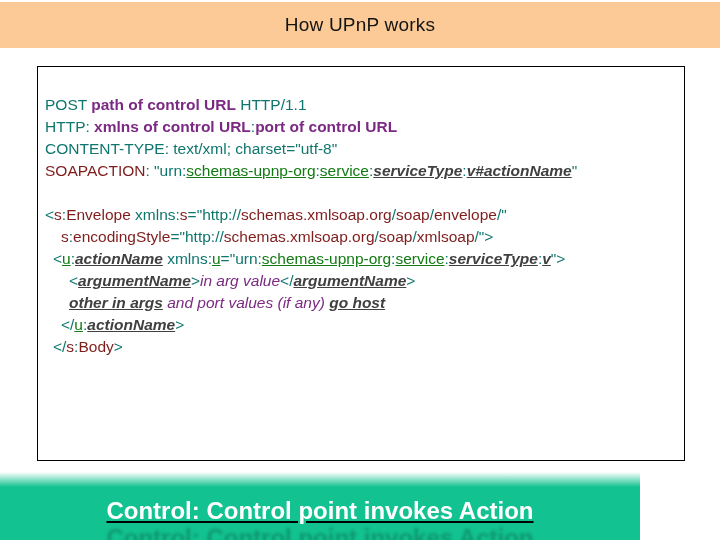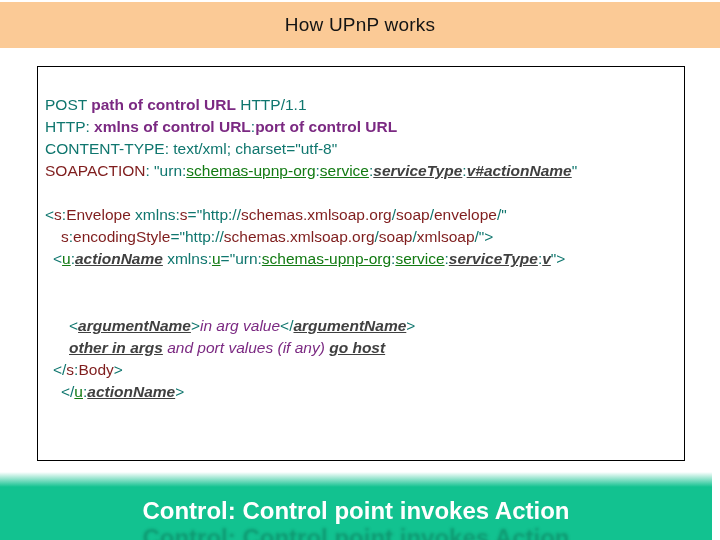--- a/index.html
+++ b/index.html
@@ -24,23 +24,24 @@
   }
   .code-line{height:22px;}
   
   .s-k  {color:#0f766e;}
   .s-var{color:#7B2982;font-weight:bold;}
   .s-vi {color:#7B2982;font-style:italic;}
   .s-b  {color:#7f1d1d;}
   .s-g  {color:#127A12;font-weight:normal;text-decoration:underline;}
   .s-r  {color:#404040;font-weight:bold;font-style:italic;text-decoration:underline;}
   .footer{
-    position:absolute;left:0;top:472px;width:712px;height:68px;
+    position:absolute;left:0;top:472px;width:640px;height:68px;
     background:linear-gradient(180deg, rgba(18,194,144,0) 0px, #12C290 15px, #12C290 100%);
     overflow:hidden;
+    text-decoration:underline;
   }
   .footer .caption{
     display:block;text-align:center;margin-top:25px;
     font-size:24px;font-weight:bold;color:#ffffff;
     text-shadow:0 27px 3px rgba(10,102,76,0.45);
   }
 </style>
 </head>
 <body>
 
@@ -53,24 +54,24 @@
   <div class="codebox">
     <div class="code" id="code-root">
         <div class="code-line" style="padding-left: 0px;"><span class="s-k">POST </span><span class="s-var">path of control URL</span><span class="s-k"> HTTP/1.1</span></div>
         <div class="code-line" style="padding-left: 0px;"><span class="s-k">HTTP: </span><span class="s-var">xmlns of control URL</span><span class="s-k">:</span><span class="s-var">port of control URL</span></div>
         <div class="code-line" style="padding-left: 0px;"><span class="s-k">CONTENT-TYPE: text/xml; charset="utf-8"</span></div>
         <div class="code-line" style="padding-left: 0px;"><span class="s-b">SOAPACTION</span><span class="s-k">: "urn:</span><span class="s-g">schemas-upnp-org</span><span class="s-k">:</span><span class="s-g">service</span><span class="s-k">:</span><span class="s-r">serviceType</span><span class="s-k">:</span><span class="s-r">v#actionName</span><span class="s-k">"</span></div>
         <div class="code-line" style="padding-left: 0px;"></div>
         <div class="code-line" style="padding-left: 0px;"><span class="s-k">&lt;</span><span class="s-b">s</span><span class="s-k">:</span><span class="s-b">Envelope</span><span class="s-k"> xmlns:</span><span class="s-b">s</span><span class="s-k">="http://</span><span class="s-b">schemas.xmlsoap.org</span><span class="s-k">/</span><span class="s-b">soap</span><span class="s-k">/</span><span class="s-b">envelope</span><span class="s-k">/"</span></div>
         <div class="code-line" style="padding-left: 16px;"><span class="s-b">s</span><span class="s-k">:</span><span class="s-b">encodingStyle</span><span class="s-k">="http://</span><span class="s-b">schemas.xmlsoap.org</span><span class="s-k">/</span><span class="s-b">soap</span><span class="s-k">/</span><span class="s-b">xmlsoap</span><span class="s-k">/"&gt;</span></div>
         <div class="code-line" style="padding-left: 8px;"><span class="s-k">&lt;</span><span class="s-g">u</span><span class="s-k">:</span><span class="s-r">actionName</span><span class="s-k"> xmlns:</span><span class="s-g">u</span><span class="s-k">="urn:</span><span class="s-g">schemas-upnp-org</span><span class="s-k">:</span><span class="s-g">service</span><span class="s-k">:</span><span class="s-r">serviceType</span><span class="s-k">:</span><span class="s-r">v</span><span class="s-k">"&gt;</span></div>
-        <div class="code-line" style="padding-left: 24px; margin-top: 45px;"><span class="s-k">&lt;</span><span class="s-r">argumentName</span><span class="s-k">&gt;</span><span class="s-vi">in arg value</span><span class="s-k">&lt;/</span><span class="s-r">argumentName</span><span class="s-k">&gt;</span></div>
+        <div class="code-line" style="padding-left: 24px;"><span class="s-k">&lt;</span><span class="s-r">argumentName</span><span class="s-k">&gt;</span><span class="s-vi">in arg value</span><span class="s-k">&lt;/</span><span class="s-r">argumentName</span><span class="s-k">&gt;</span></div>
         <div class="code-line" style="padding-left: 24px;"><span class="s-r">other in args</span><span class="s-vi"> and port values (if any) </span><span class="s-r">go host</span></div>
+        <div class="code-line" style="padding-left: 16px;"><span class="s-k">&lt;/</span><span class="s-g">u</span><span class="s-k">:</span><span class="s-r">actionName</span><span class="s-k">&gt;</span></div>
         <div class="code-line" style="padding-left: 8px;"><span class="s-k">&lt;/</span><span class="s-b">s</span><span class="s-k">:</span><span class="s-b">Body</span><span class="s-k">&gt;</span></div>
-        <div class="code-line" style="padding-left: 16px;"><span class="s-k">&lt;/</span><span class="s-g">u</span><span class="s-k">:</span><span class="s-r">actionName</span><span class="s-k">&gt;</span></div>
       </div>
   </div>
 
   <div class="footer">
     <span class="caption">Control: Control point invokes Action</span>
   </div>
 
 </div>
 
 </body></html>

